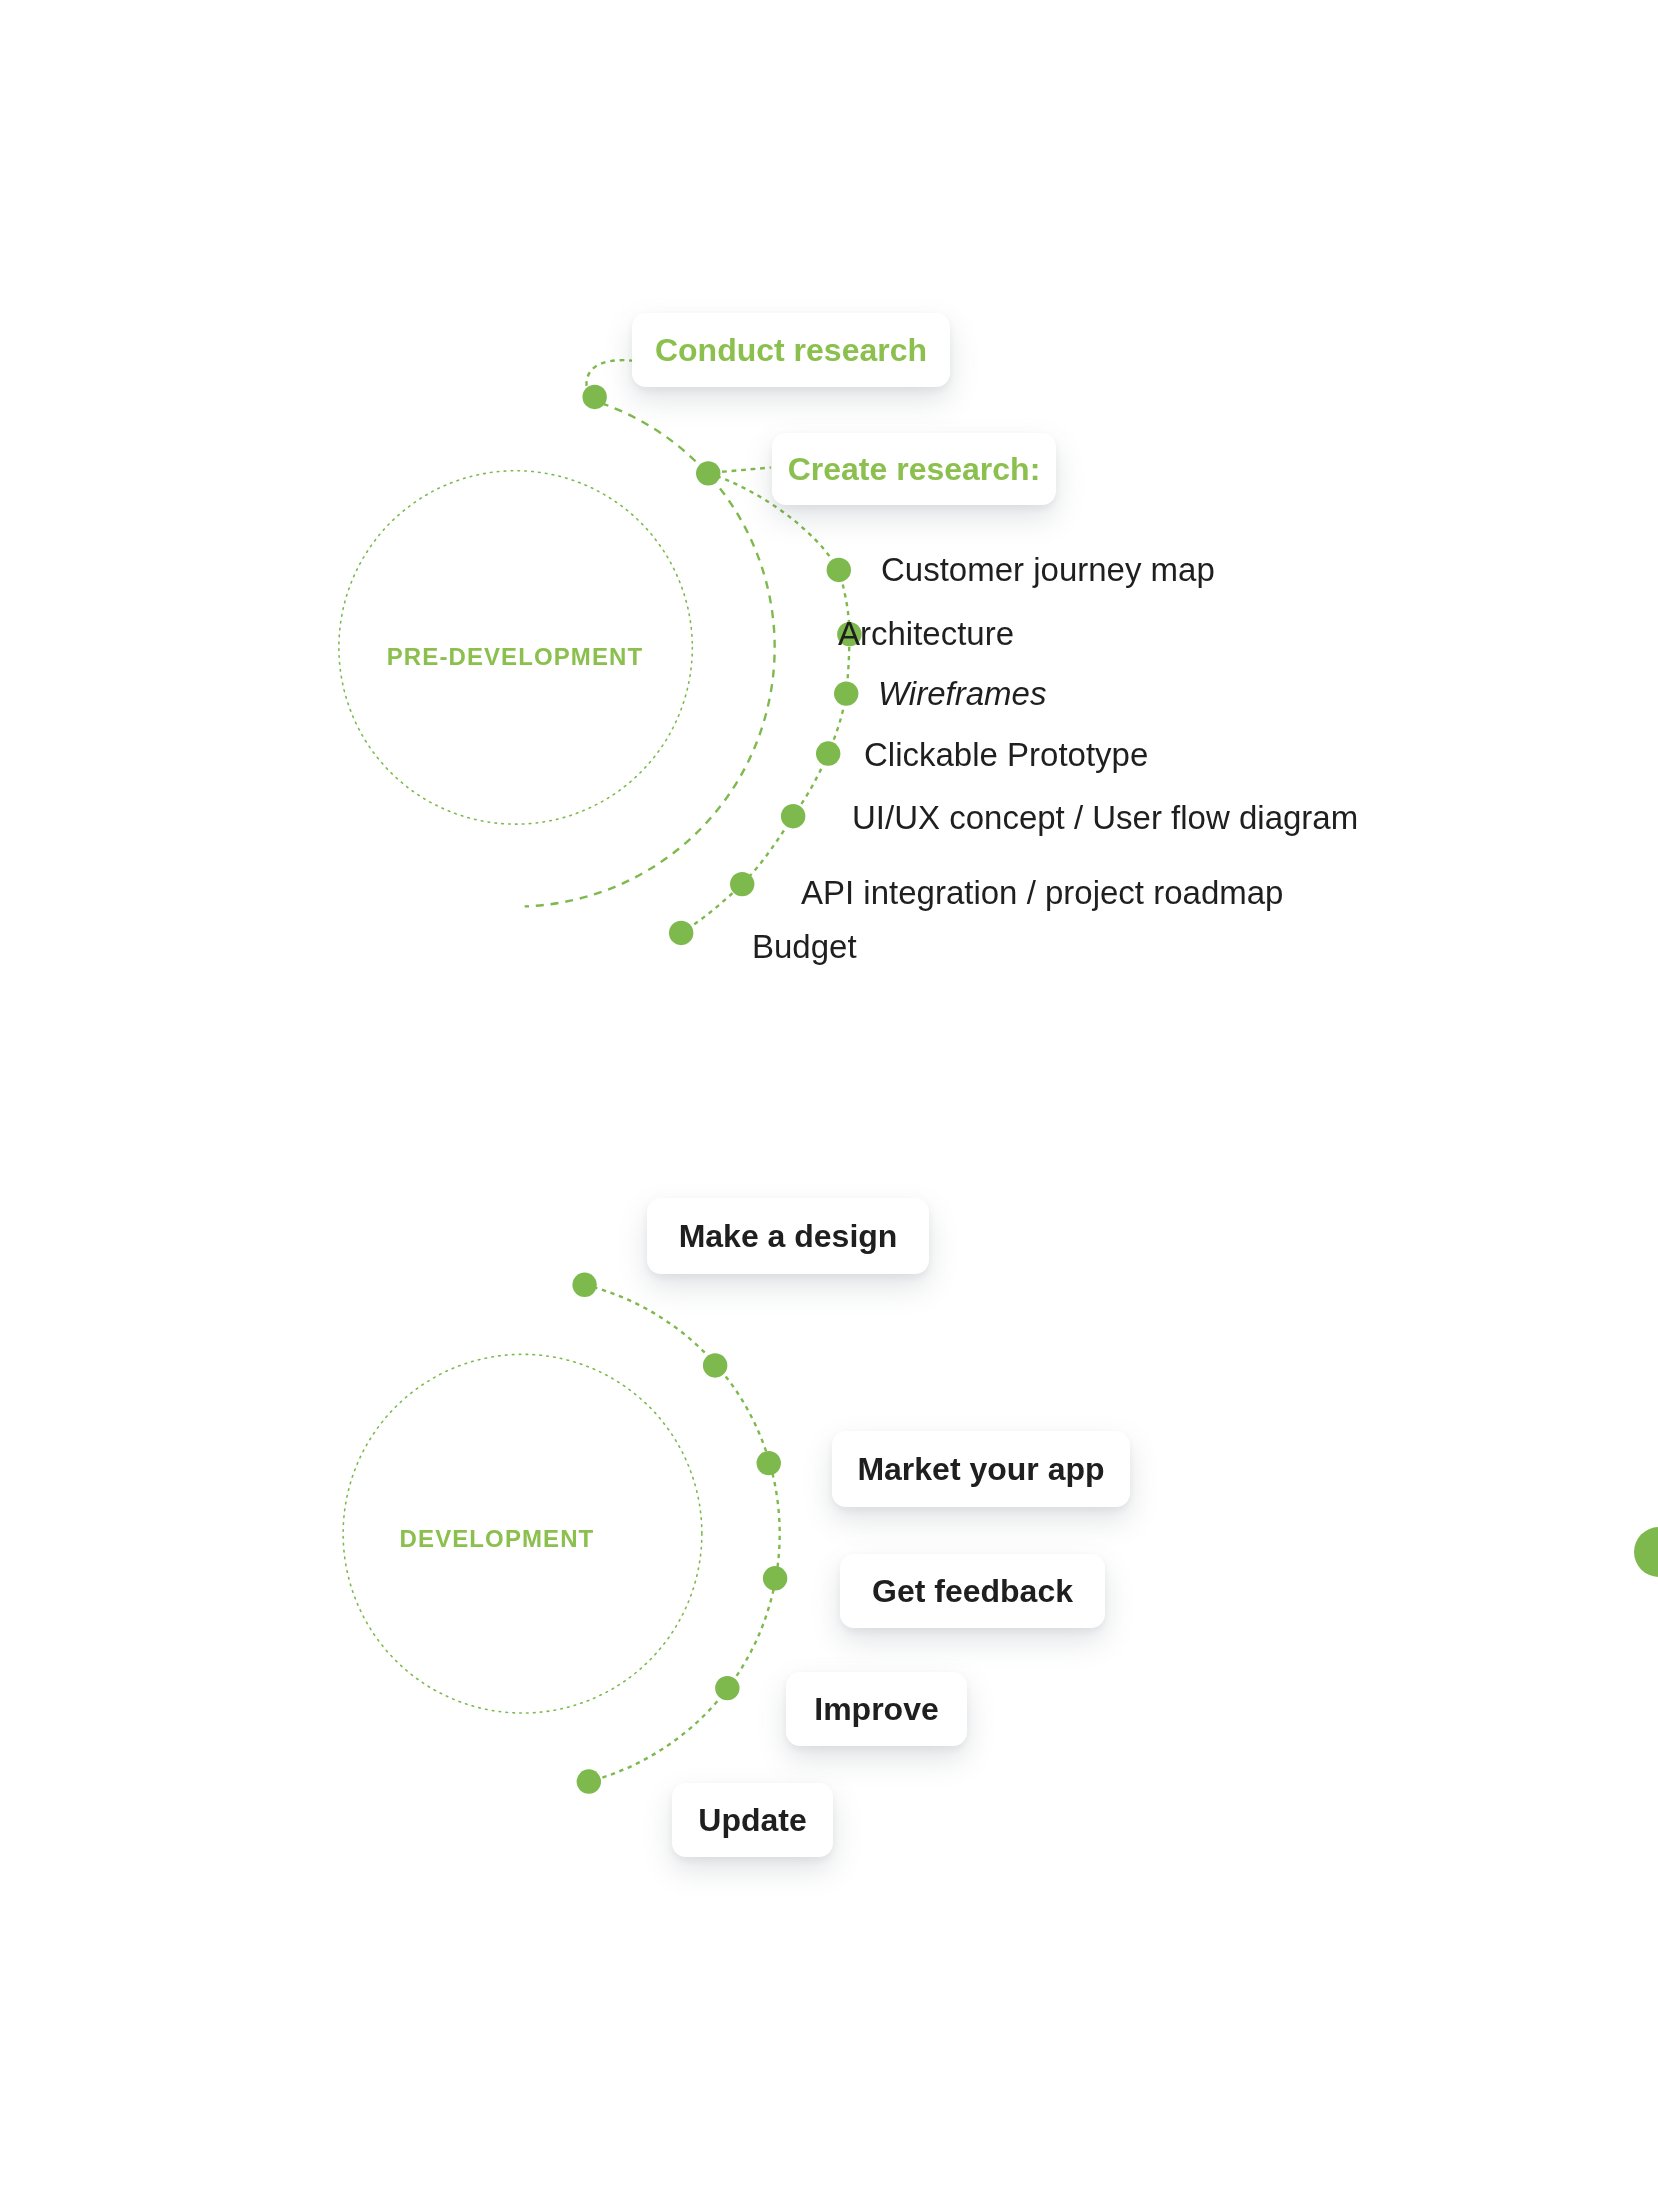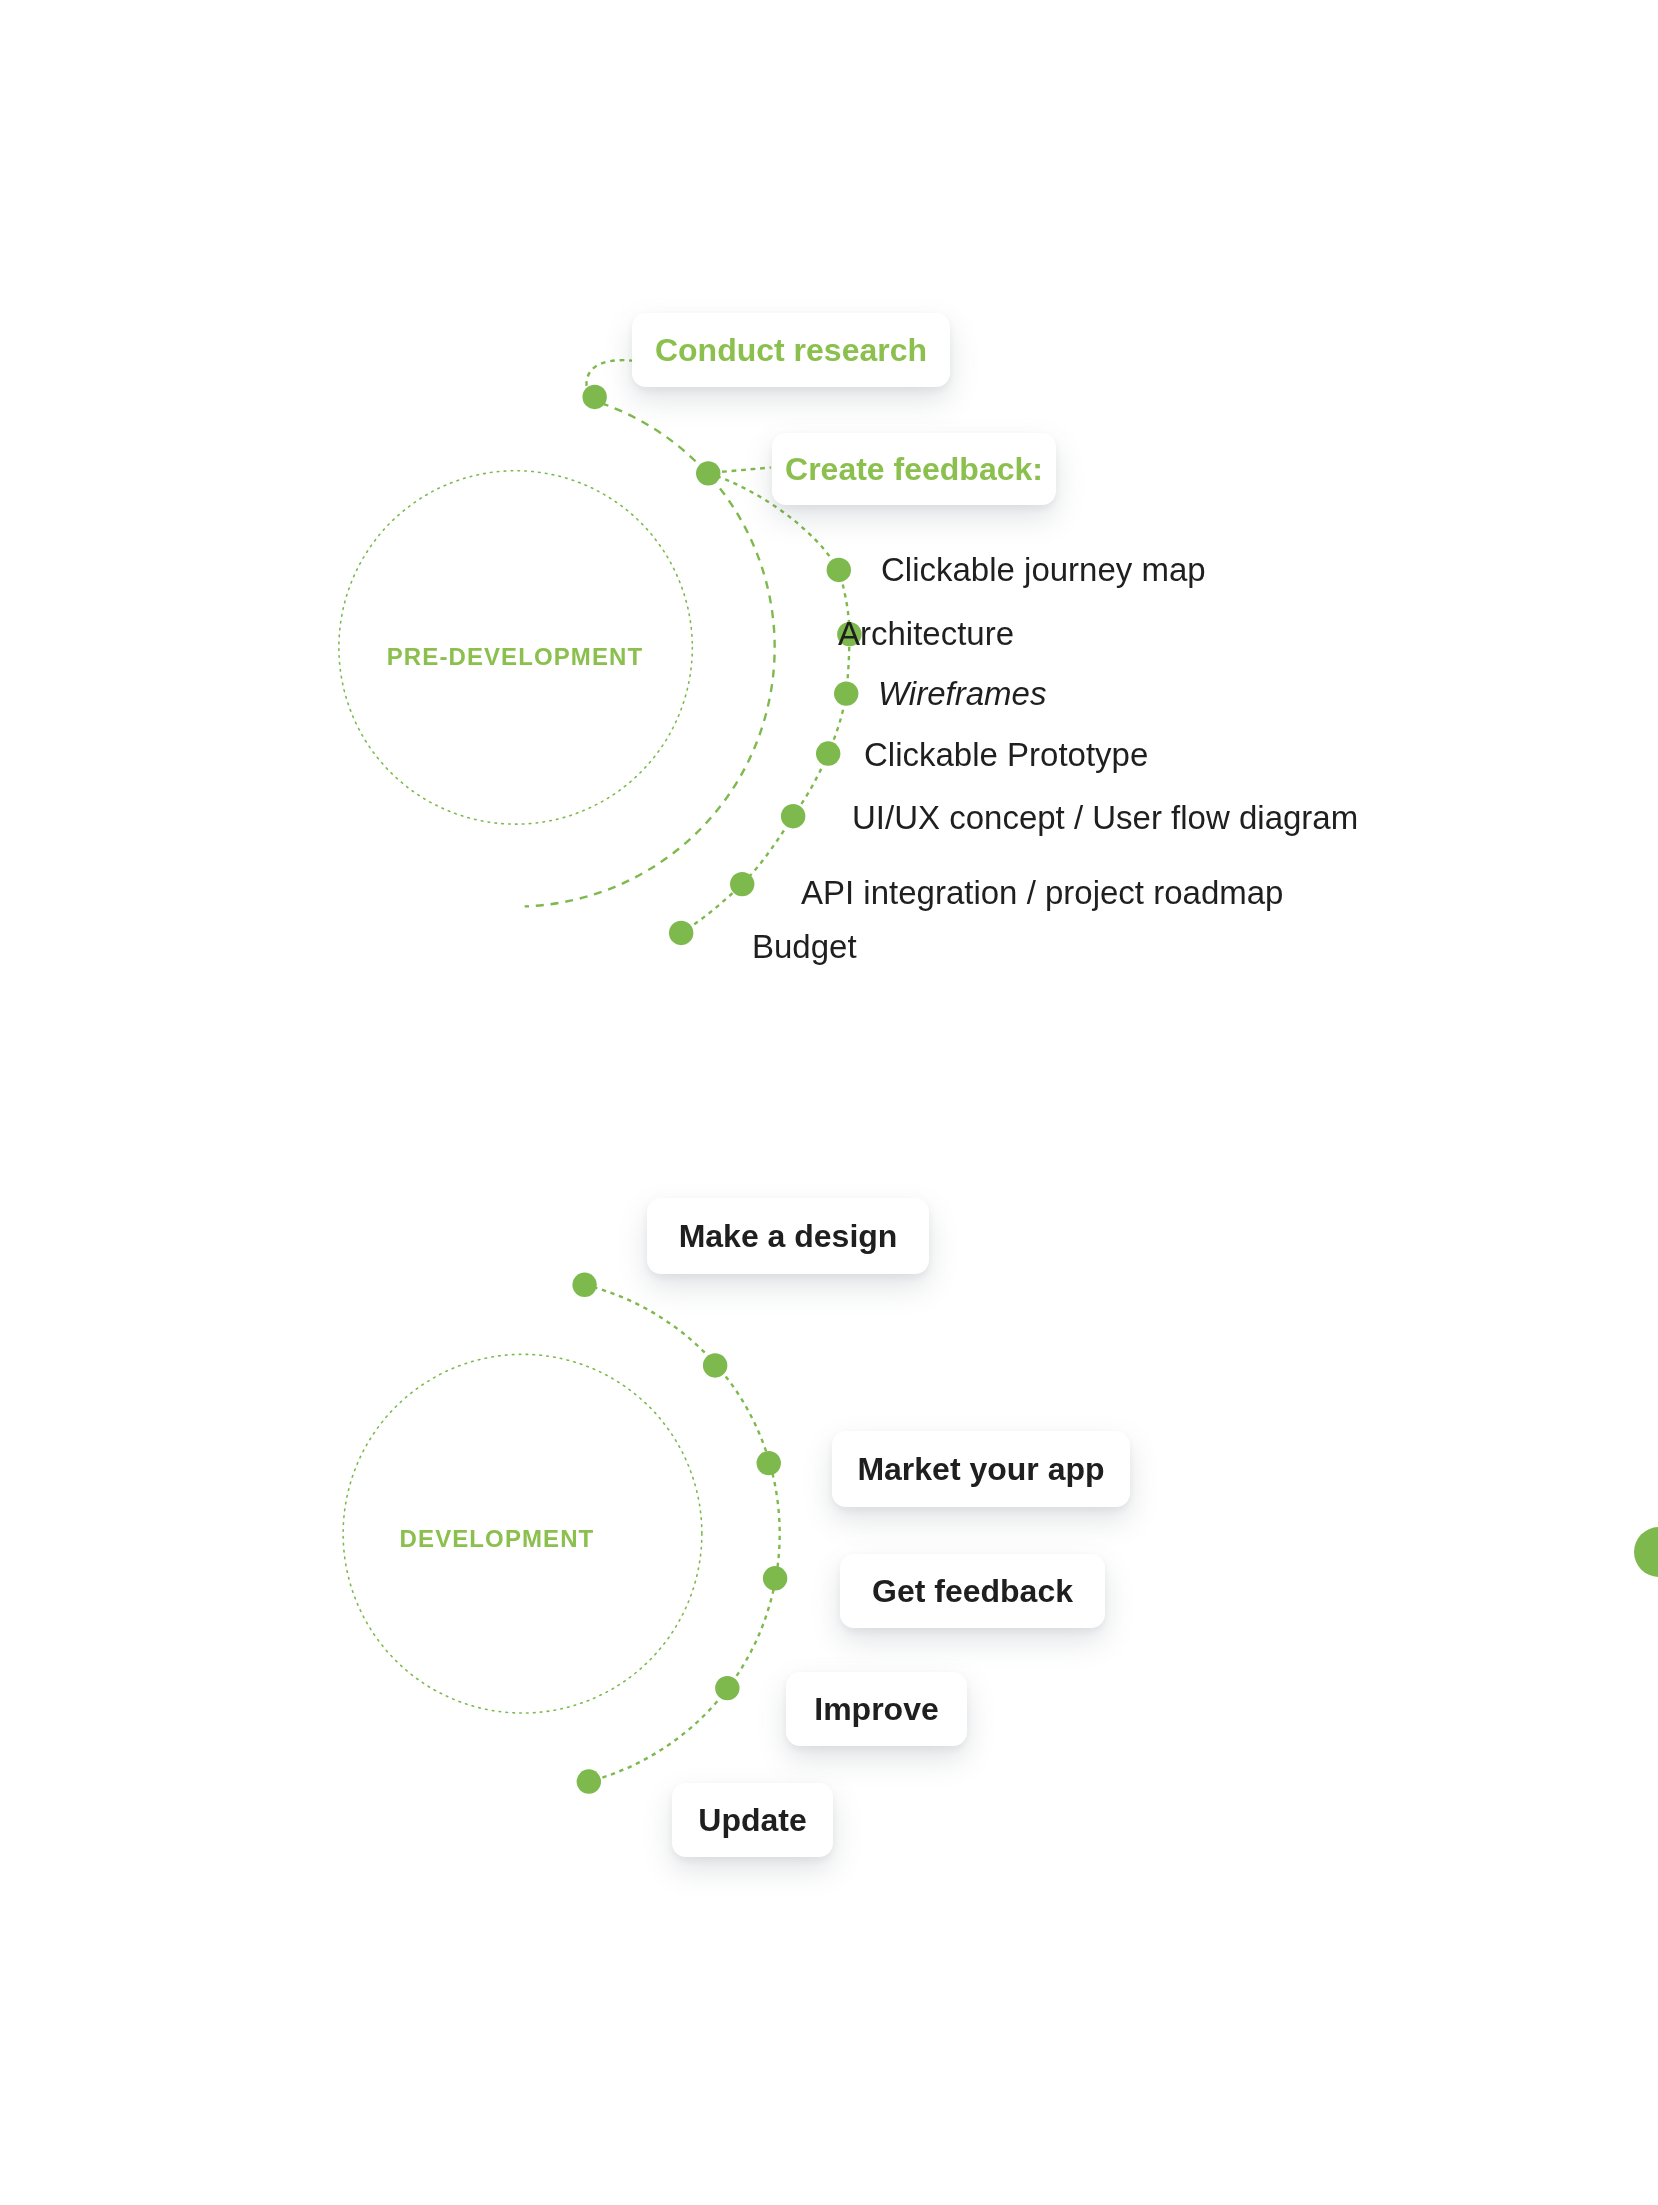--- a/index.html
+++ b/index.html
@@ -89,23 +89,23 @@
     <circle cx="1448" cy="2757" r="23" fill="#7db94c"></circle>
     <circle cx="1460" cy="2974" r="23" fill="#7db94c"></circle>
     <circle cx="1370" cy="3181" r="23" fill="#7db94c"></circle>
     <circle cx="1109" cy="3357" r="23" fill="#7db94c"></circle>
   </svg>
 
   <div class="phase-label" style="left:515px;top:657px;">PRE-DEVELOPMENT</div>
 
   <div class="card green" style="left:632px;top:313px;width:318px;height:74px;">Conduct research</div>
 
-  <div class="card green" style="left:772px;top:433px;width:284px;height:72px;">Create feedback:</div>
+  <div class="card green" style="left:772px;top:433px;width:284px;height:72px;">Create research:</div>
 
-  <div class="item-label" style="left:881px;top:570px;">Clickable journey map</div>
+  <div class="item-label" style="left:881px;top:570px;">Customer journey map</div>
   <div class="item-label" style="left:838px;top:634px;text-align:center;">Architecture</div>
   <div class="item-label" style="left:878px;top:694px;font-style:italic;">Wireframes</div>
   <div class="item-label" style="left:864px;top:755px;">Clickable Prototype</div>
   <div class="item-label" style="left:852px;top:818px;">UI/UX concept / User flow diagram</div>
   <div class="item-label" style="left:801px;top:893px;">API integration / project roadmap</div>
   <div class="item-label" style="left:752px;top:947px;">Budget</div>
 
   <div class="phase-label" style="left:497px;top:1539px;">DEVELOPMENT</div>
 
   <div class="card" style="left:647px;top:1198px;width:282px;height:76px;">Make a design</div>

